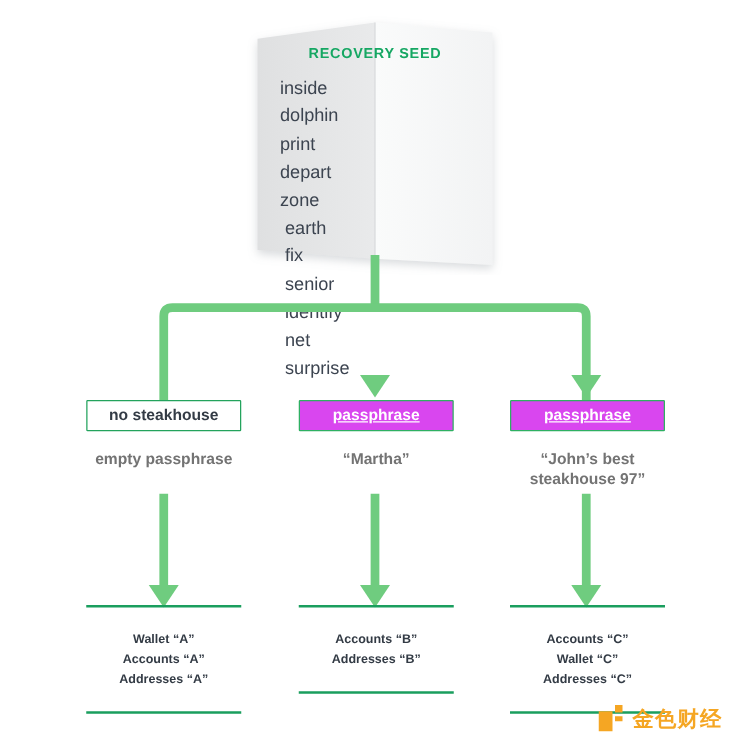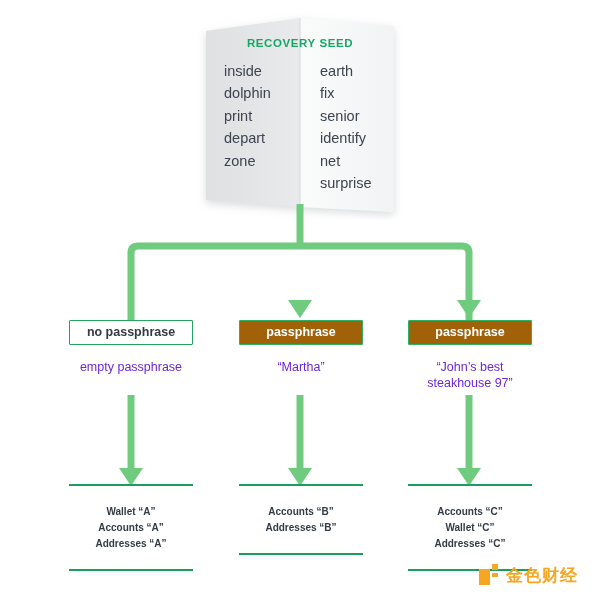--- a/index.html
+++ b/index.html
@@ -49,20 +49,21 @@
     letter-spacing: 0.6px;
     color: #16a763;
     white-space: nowrap;
   }
   .seed-cols {
     position: absolute;
     left: 0;
     top: 48px;
     width: 188px;
     display: flex;
+    flex-direction: column;
   }
   .seed-col {
     flex: 1;
   }
   .seed-col.left { padding-left: 18px; }
   .seed-col.right { padding-left: 22px; }
   .seed-word {
     font-size: 14.5px;
     line-height: 22.4px;
     color: #3c4450;
@@ -97,30 +98,31 @@
     font-size: 12.5px;
     font-weight: 700;
     border-radius: 1px;
   }
   .option-chip.outline {
     background: #ffffff;
     border: 1.5px solid #23a35d;
     color: #333b45;
   }
   .option-chip.filled {
-    background: #a16207;
+    background: #d946ef;
     border: 1.5px solid #2eb062;
     color: #ffffff;
+    text-decoration: underline;
   }
   .option-caption {
     margin-top: 14px;
     font-size: 12.5px;
-    font-weight: 400;
+    font-weight: 700;
     line-height: 16px;
-    color: #6d28d9;
+    color: #737373;
   }
 
   
   .result {
     position: absolute;
     width: 124px;
     text-align: center;
     top: 484px;
   }
   .result.col1 { left: 69px; }
@@ -225,21 +227,21 @@
       <path d="M469,395 L469,470"></path>
     </g>
     <g fill="#6fcc7f">
       <polygon points="119,468 143,468 131,486"></polygon>
       <polygon points="288,468 312,468 300,486"></polygon>
       <polygon points="457,468 481,468 469,486"></polygon>
     </g>
   </svg>
 
   <div class="option col1">
-    <div class="option-chip outline">no passphrase</div>
+    <div class="option-chip outline">no steakhouse</div>
     <div class="option-caption">empty passphrase</div>
   </div>
 
   <div class="option col2">
     <div class="option-chip filled">passphrase</div>
     <div class="option-caption">“Martha”</div>
   </div>
 
   <div class="option col3">
     <div class="option-chip filled">passphrase</div>

